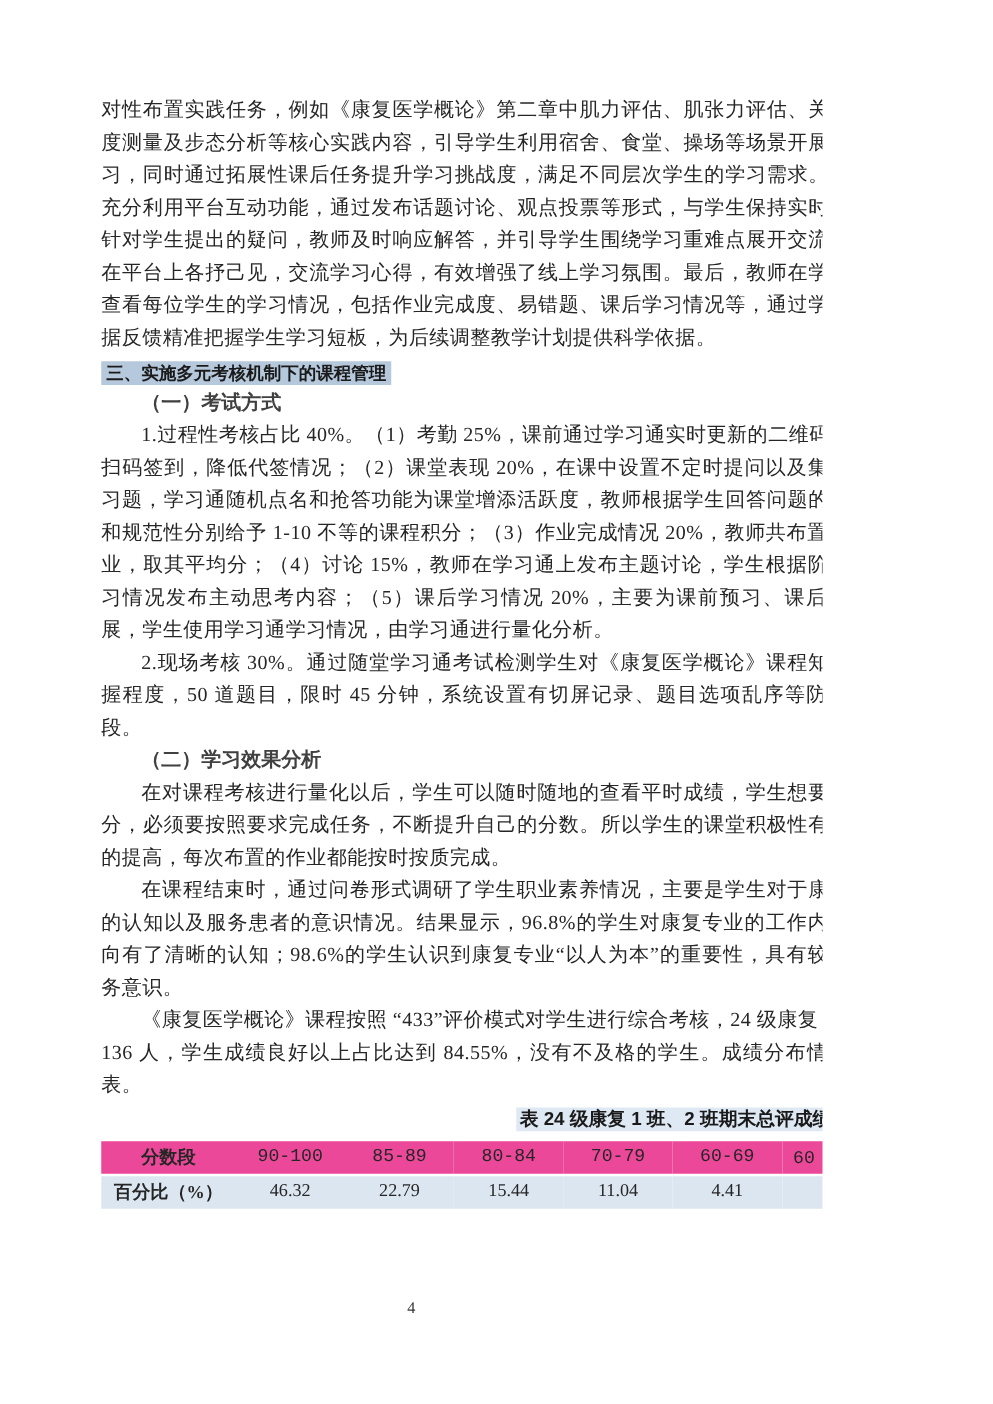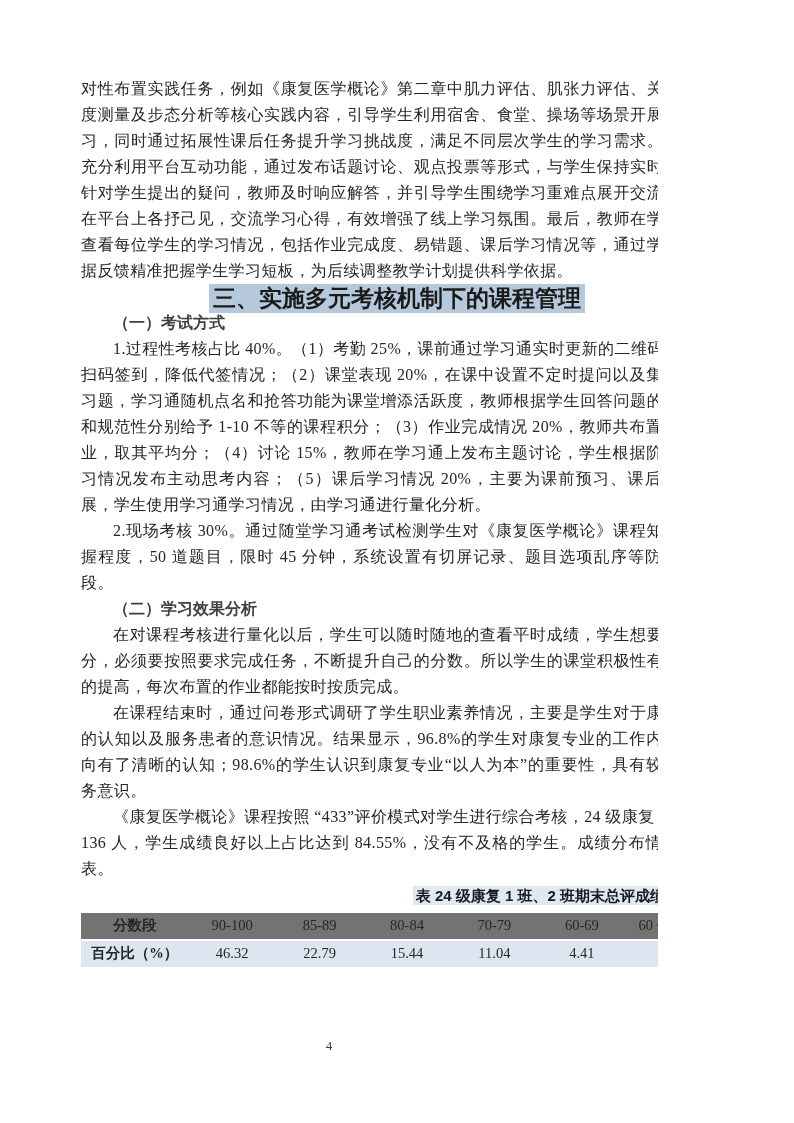--- a/index.html
+++ b/index.html
@@ -24,22 +24,21 @@
     line-height: 26px;
     letter-spacing: 0.4px;
     text-align: justify;
     text-justify: inter-ideograph;
     text-indent: 32px;
     color: #262626;
   }
   p.no-indent { text-indent: 0; }
   .section-heading {
     margin: 2px 0 0 0;
-    text-align: center;
-    font-size: 23px;
+    font-size: 14px;
     line-height: 24px;
     font-weight: bold;
     color: #1a1a1a;
     font-family: "Liberation Sans", sans-serif;
   }
   .section-heading .hl {
     background: #b6c9dc;
     padding: 1px 4px 2px 4px;
   }
   .sub-heading {
@@ -72,22 +71,23 @@
     font-size: 14.5px;
     color: #262626;
   }
   table.score-table th, table.score-table td {
     text-align: center;
     padding: 3px 0 4px 0;
     overflow: hidden;
     white-space: nowrap;
   }
   table.score-table thead th {
-    background: #737373;
+    background: #ec4899;
     font-weight: normal;
+    font-family: Liberation Mono, monospace;
   }
   table.score-table thead th.first-col { font-weight: bold; }
   table.score-table tbody td { background: #dce6f1; }
   table.score-table td.row-label { font-weight: bold; }
   col.c-label { width: 17%; }
   .footer {
     position: absolute;
     left: 0;
     right: 0;
     top: 1038px;

